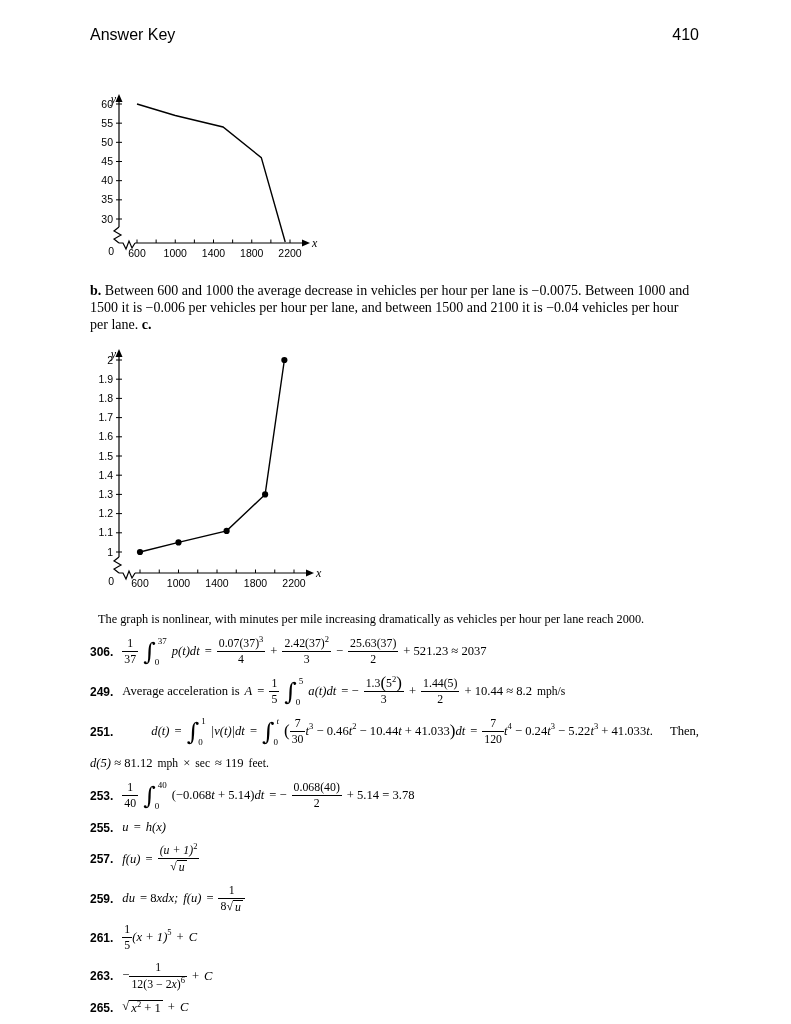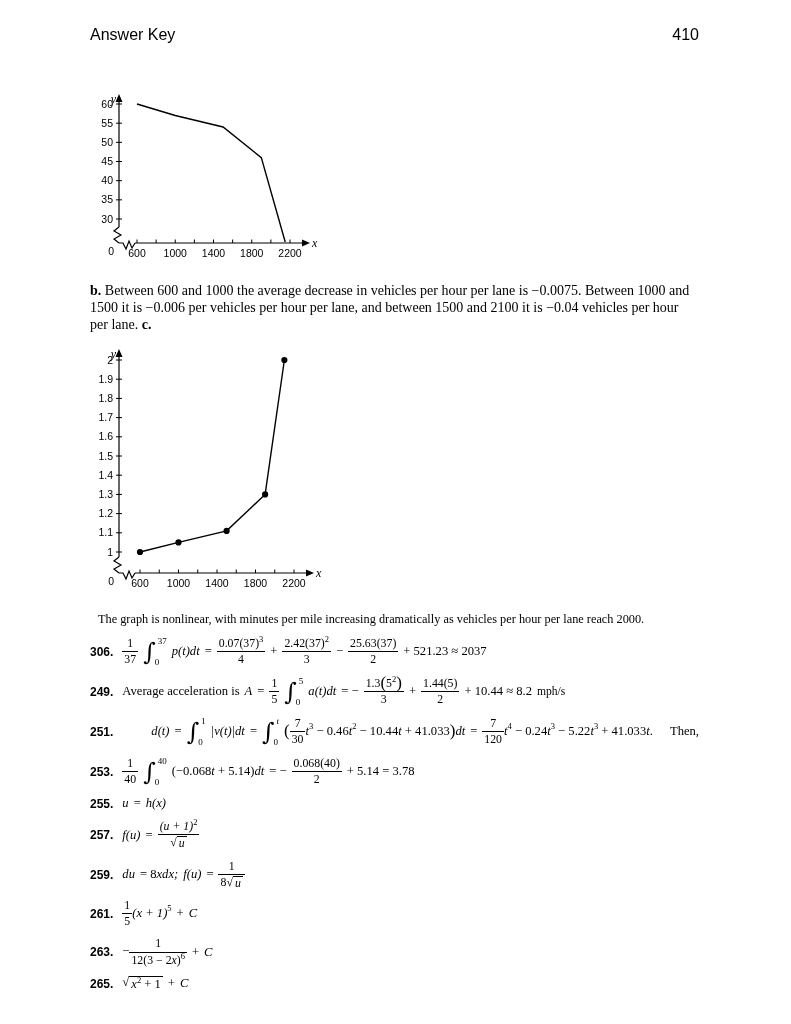--- a/index.html
+++ b/index.html
@@ -233,20 +233,28 @@
           <span class="iu it">t</span>
           <span class="il">0</span>
         </span>
       </span>
     <span class="grp"><span class="bigp">(</span><span class="frac"><span class="n">7</span><span class="d">30</span></span><span class="it">t</span><sup class="s">3</sup><span> − 0.46</span><span class="it">t</span><sup class="s">2</sup><span> − 10.44</span><span class="it">t</span><span> + 41.033</span><span class="bigp">)</span><span class="it">dt</span></span>
     <span>=</span>
     <span class="grp"><span class="frac"><span class="n">7</span><span class="d">120</span></span><span class="it">t</span><sup class="s">4</sup><span> − 0.24</span><span class="it">t</span><sup class="s">3</sup><span> − 5.22</span><span class="it">t</span><sup class="s">3</sup><span> + 41.033</span><span class="it">t</span><span>.</span></span>
     <span class="fill"></span>
     <span>Then,</span>
   </div>
+  <div class="ans cont">
+    <span class="grp"><span class="it">d(5)</span> <span>≈ 81.12</span></span>
+    <span class="unit">mph</span>
+    <span>×</span>
+    <span class="unit">sec</span>
+    <span>≈ 119</span>
+    <span class="unit">feet.</span>
+  </div>
 
   <div class="ans">
     <span class="no">253.</span>
     <span class="frac">
         <span class="n">1</span>
         <span class="d">40</span>
       </span>
     <span class="intw">
         <span class="isym">∫</span>
         <span class="ilims">

